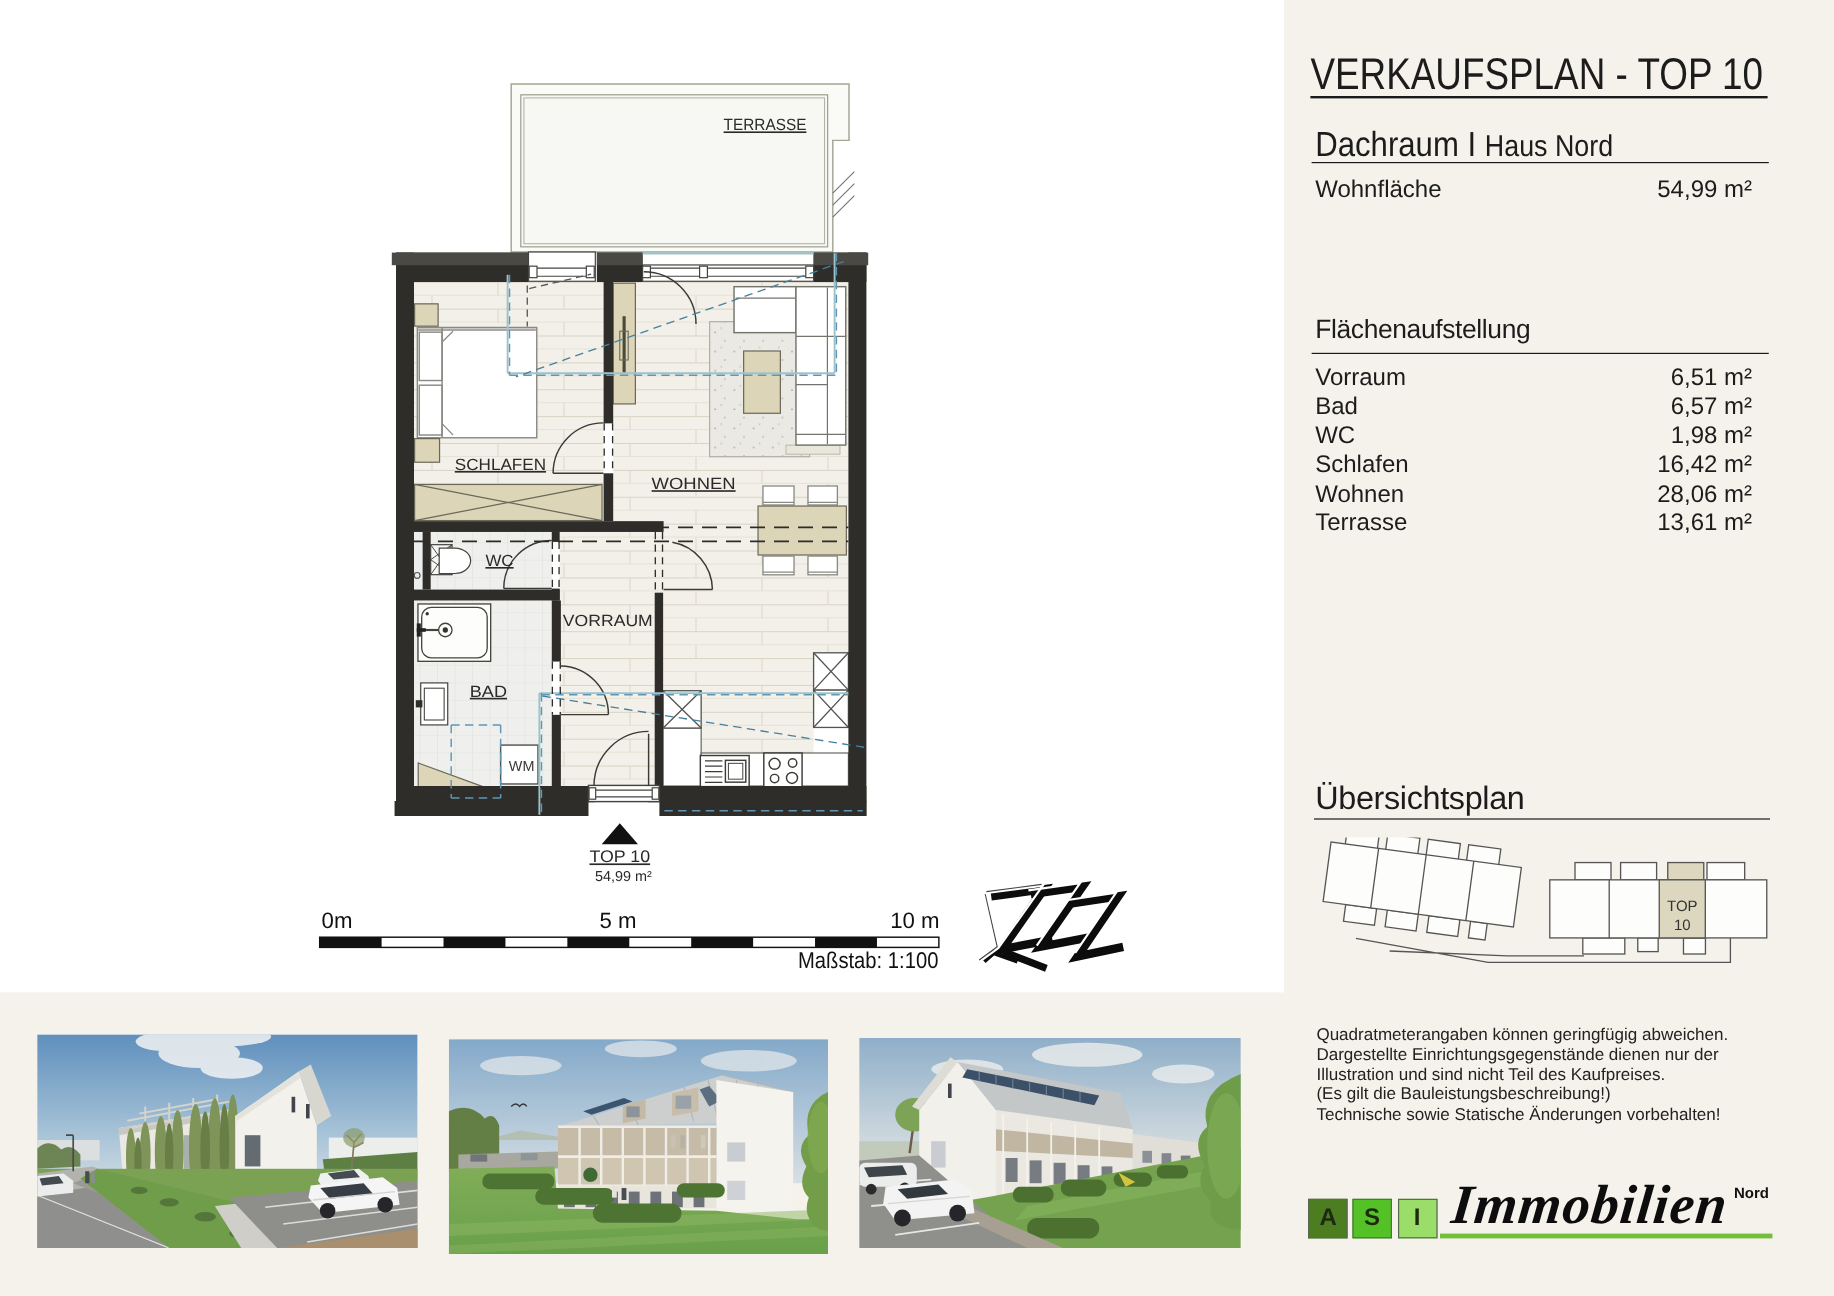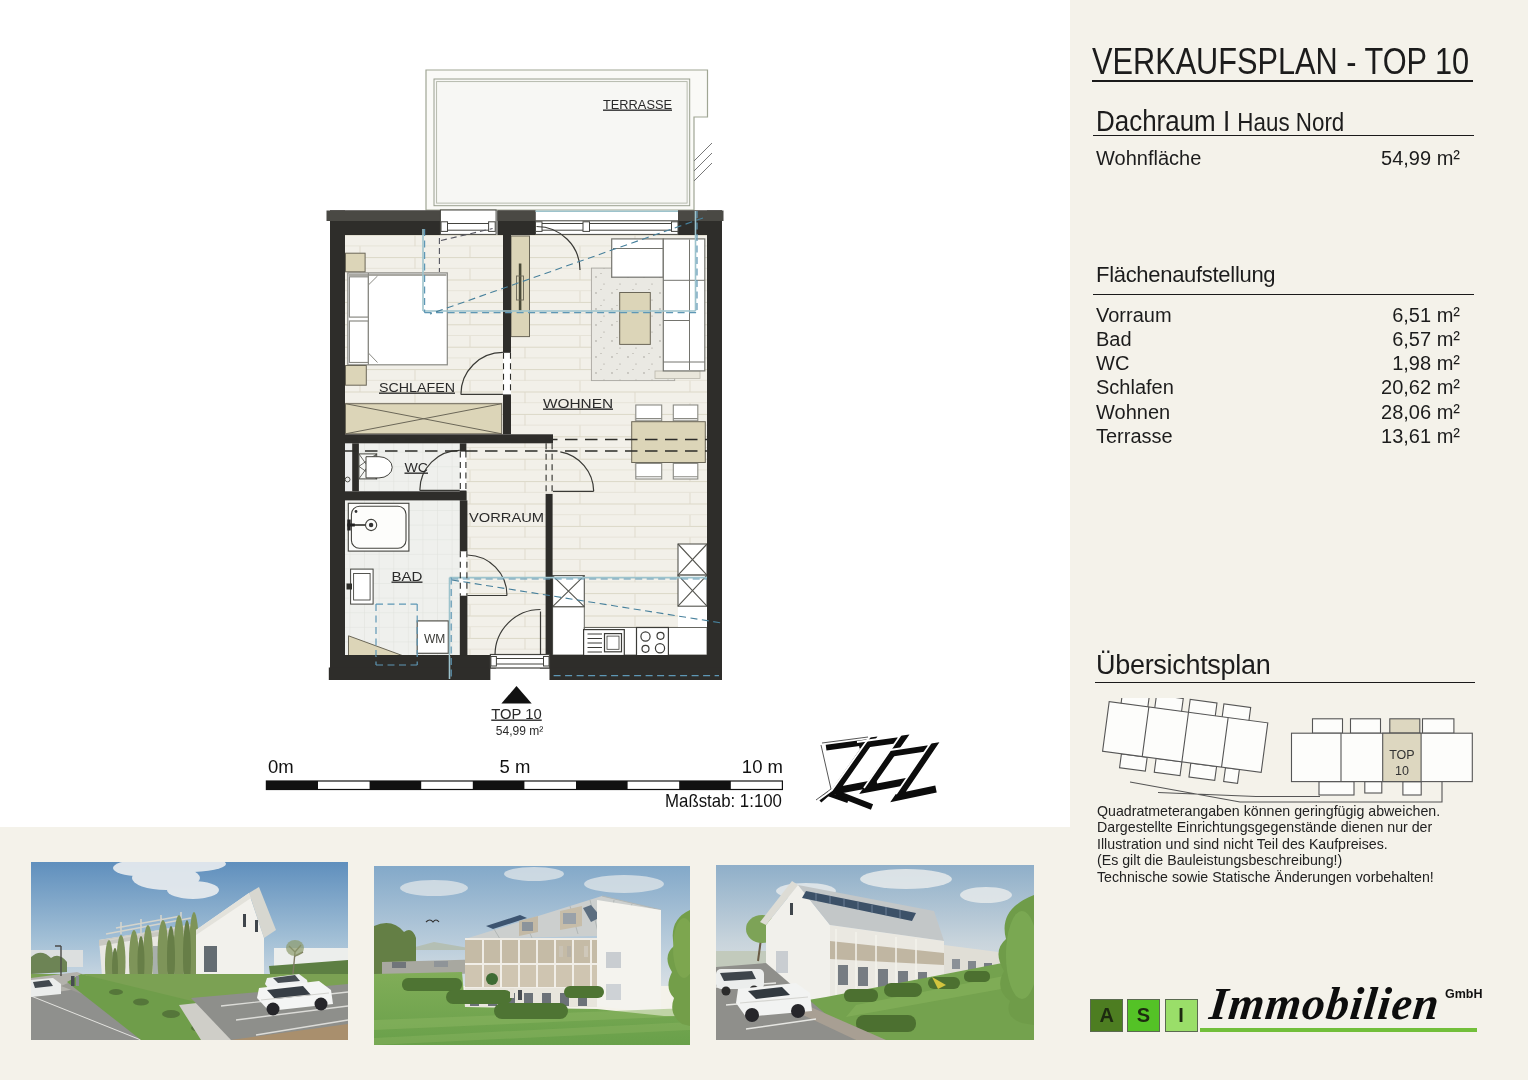--- a/index.html
+++ b/index.html
@@ -14,21 +14,21 @@
 .t2{position:absolute;left:1096px;top:105px;font-size:29px;letter-spacing:0;white-space:nowrap;transform:scaleX(0.895);transform-origin:0 0}
 .t2 span{font-size:25px}
 .hr2{position:absolute;left:1093px;top:135px;width:381px;height:0;border-top:1.5px solid #1a1a1a}
 .rows{position:absolute;left:1096px;width:364px;font-size:20px;line-height:23.2px}
 .rows .r{position:relative;white-space:nowrap}
 .rows .v{position:absolute;right:0;top:0}
 .t3{position:absolute;left:1096px;top:262px;font-size:22px;letter-spacing:-0.3px;white-space:nowrap}
 .hr3{position:absolute;left:1093px;top:294px;width:381px;height:0;border-top:1.5px solid #1a1a1a}
 .t4{position:absolute;left:1096px;top:650px;font-size:27px;letter-spacing:-0.3px;white-space:nowrap}
 .hr4{position:absolute;left:1095px;top:682px;width:380px;height:0;border-top:1.5px solid #1a1a1a}
-#disc{position:absolute;left:1097px;top:803px;font-size:14.2px;line-height:16.4px;width:360px;color:#222}
+#disc{position:absolute;left:1097px;top:855px;font-size:14.2px;line-height:16.4px;width:360px;color:#222}
 #logo{position:absolute;left:1090px;top:986px;width:400px;height:60px}
 .sq{position:absolute;top:12.6px;width:33px;height:33.6px;border:1.5px solid #5a6a50;box-sizing:border-box;
     text-align:center;font-size:20px;font-weight:bold;color:#1d2a10;line-height:31px}
 #immo{position:absolute;left:120px;top:-9px;font-family:"Liberation Serif",serif;
       font-style:italic;font-weight:bold;font-size:46px;color:#0d0d0d;transform:skewX(-6deg);letter-spacing:1px}
 #gmbh{position:absolute;left:355px;top:1px;font-size:12.5px;font-weight:bold;color:#111}
 #gline{position:absolute;left:110px;top:41.5px;width:277px;height:4.5px;background:#72bf3a}
 </style>
 </head>
 <body>
@@ -351,21 +351,21 @@
   <div class="r">Wohnfläche<span class="v">54,99 m²</span></div>
 </div>
 
 <div class="t3">Flächenaufstellung</div>
 <div class="hr3"></div>
 
 <div class="rows" style="top:303px;line-height:24.15px">
   <div class="r">Vorraum<span class="v">6,51 m²</span></div>
   <div class="r">Bad<span class="v">6,57 m²</span></div>
   <div class="r">WC<span class="v">1,98 m²</span></div>
-  <div class="r">Schlafen<span class="v">20,62 m²</span></div>
+  <div class="r">Schlafen<span class="v">16,42 m²</span></div>
   <div class="r">Wohnen<span class="v">28,06 m²</span></div>
   <div class="r">Terrasse<span class="v">13,61 m²</span></div>
 </div>
 
 <div class="t4">Übersichtsplan</div>
 <div class="hr4"></div>
 
 <svg id="siteplan" class="ph" style="left:1090px;top:698px" width="395" height="118" viewBox="0 0 395 118">
 
 <path d="M40,84 L150,104 H352 V83.6 M68,94.5 L166,98.5 H230" fill="none" stroke="#555" stroke-width="1.1"></path>
@@ -410,21 +410,21 @@
 <div id="logo">
 
   <div class="sq" style="left:0.3px;background:#4d7d21">A</div>
 
   <div class="sq" style="left:36.9px;background:#54c226">S</div>
 
   <div class="sq" style="left:74.5px;background:#9ade69">I</div>
 
   <div id="immo">Immobilien</div>
 
-  <div id="gmbh">GmbH</div>
+  <div id="gmbh">Nord</div>
 
   <div id="gline"></div>
 </div>
 
 <svg class="ph" style="left:31px;top:862px" width="317" height="178" viewBox="0 0 317 178">
 <defs>
 <linearGradient id="sky1" x1="0" y1="0" x2="0" y2="1">
   <stop offset="0" stop-color="#5f8fbd"></stop>
         <stop offset="0.65" stop-color="#a3c0d6"></stop>
         <stop offset="1" stop-color="#ccd8e2"></stop>

